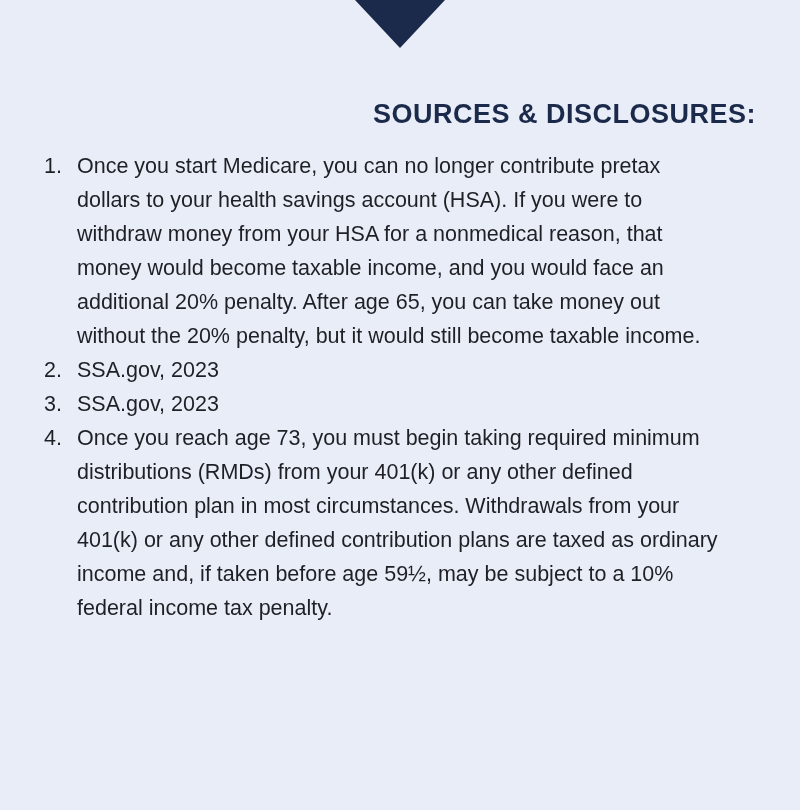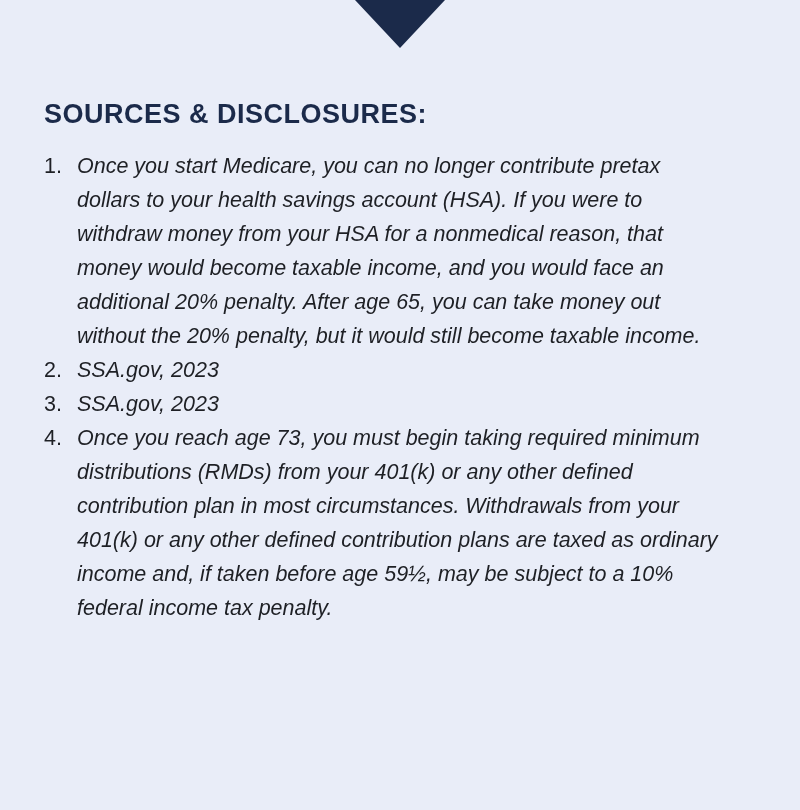--- a/index.html
+++ b/index.html
@@ -30,40 +30,40 @@
     width:712px;
   }
   h1.section-title{
     color:var(--navy);
     font-size:27px;
     font-weight:800;
     letter-spacing:0.5px;
     line-height:1.1;
     margin-bottom:19px;
     font-family:"Liberation Sans", sans-serif;
+    text-align:right;
   }
   ol.disclosures{
     list-style:none;
     color:var(--text);
     font-size:21.5px;
     font-weight:400;
     line-height:34px;
   }
   ol.disclosures li{
     display:flex;
     align-items:flex-start;
   }
   ol.disclosures .num{
     flex:0 0 33px;
     width:33px;
   }
   ol.disclosures .txt{
     flex:1 1 auto;
     max-width:650px;
-    font-style:italic;
   }
 </style>
 </head>
 <body>
 
 <div class="page">
 
   <div class="arrow-down"></div>
 
   <div class="content">

